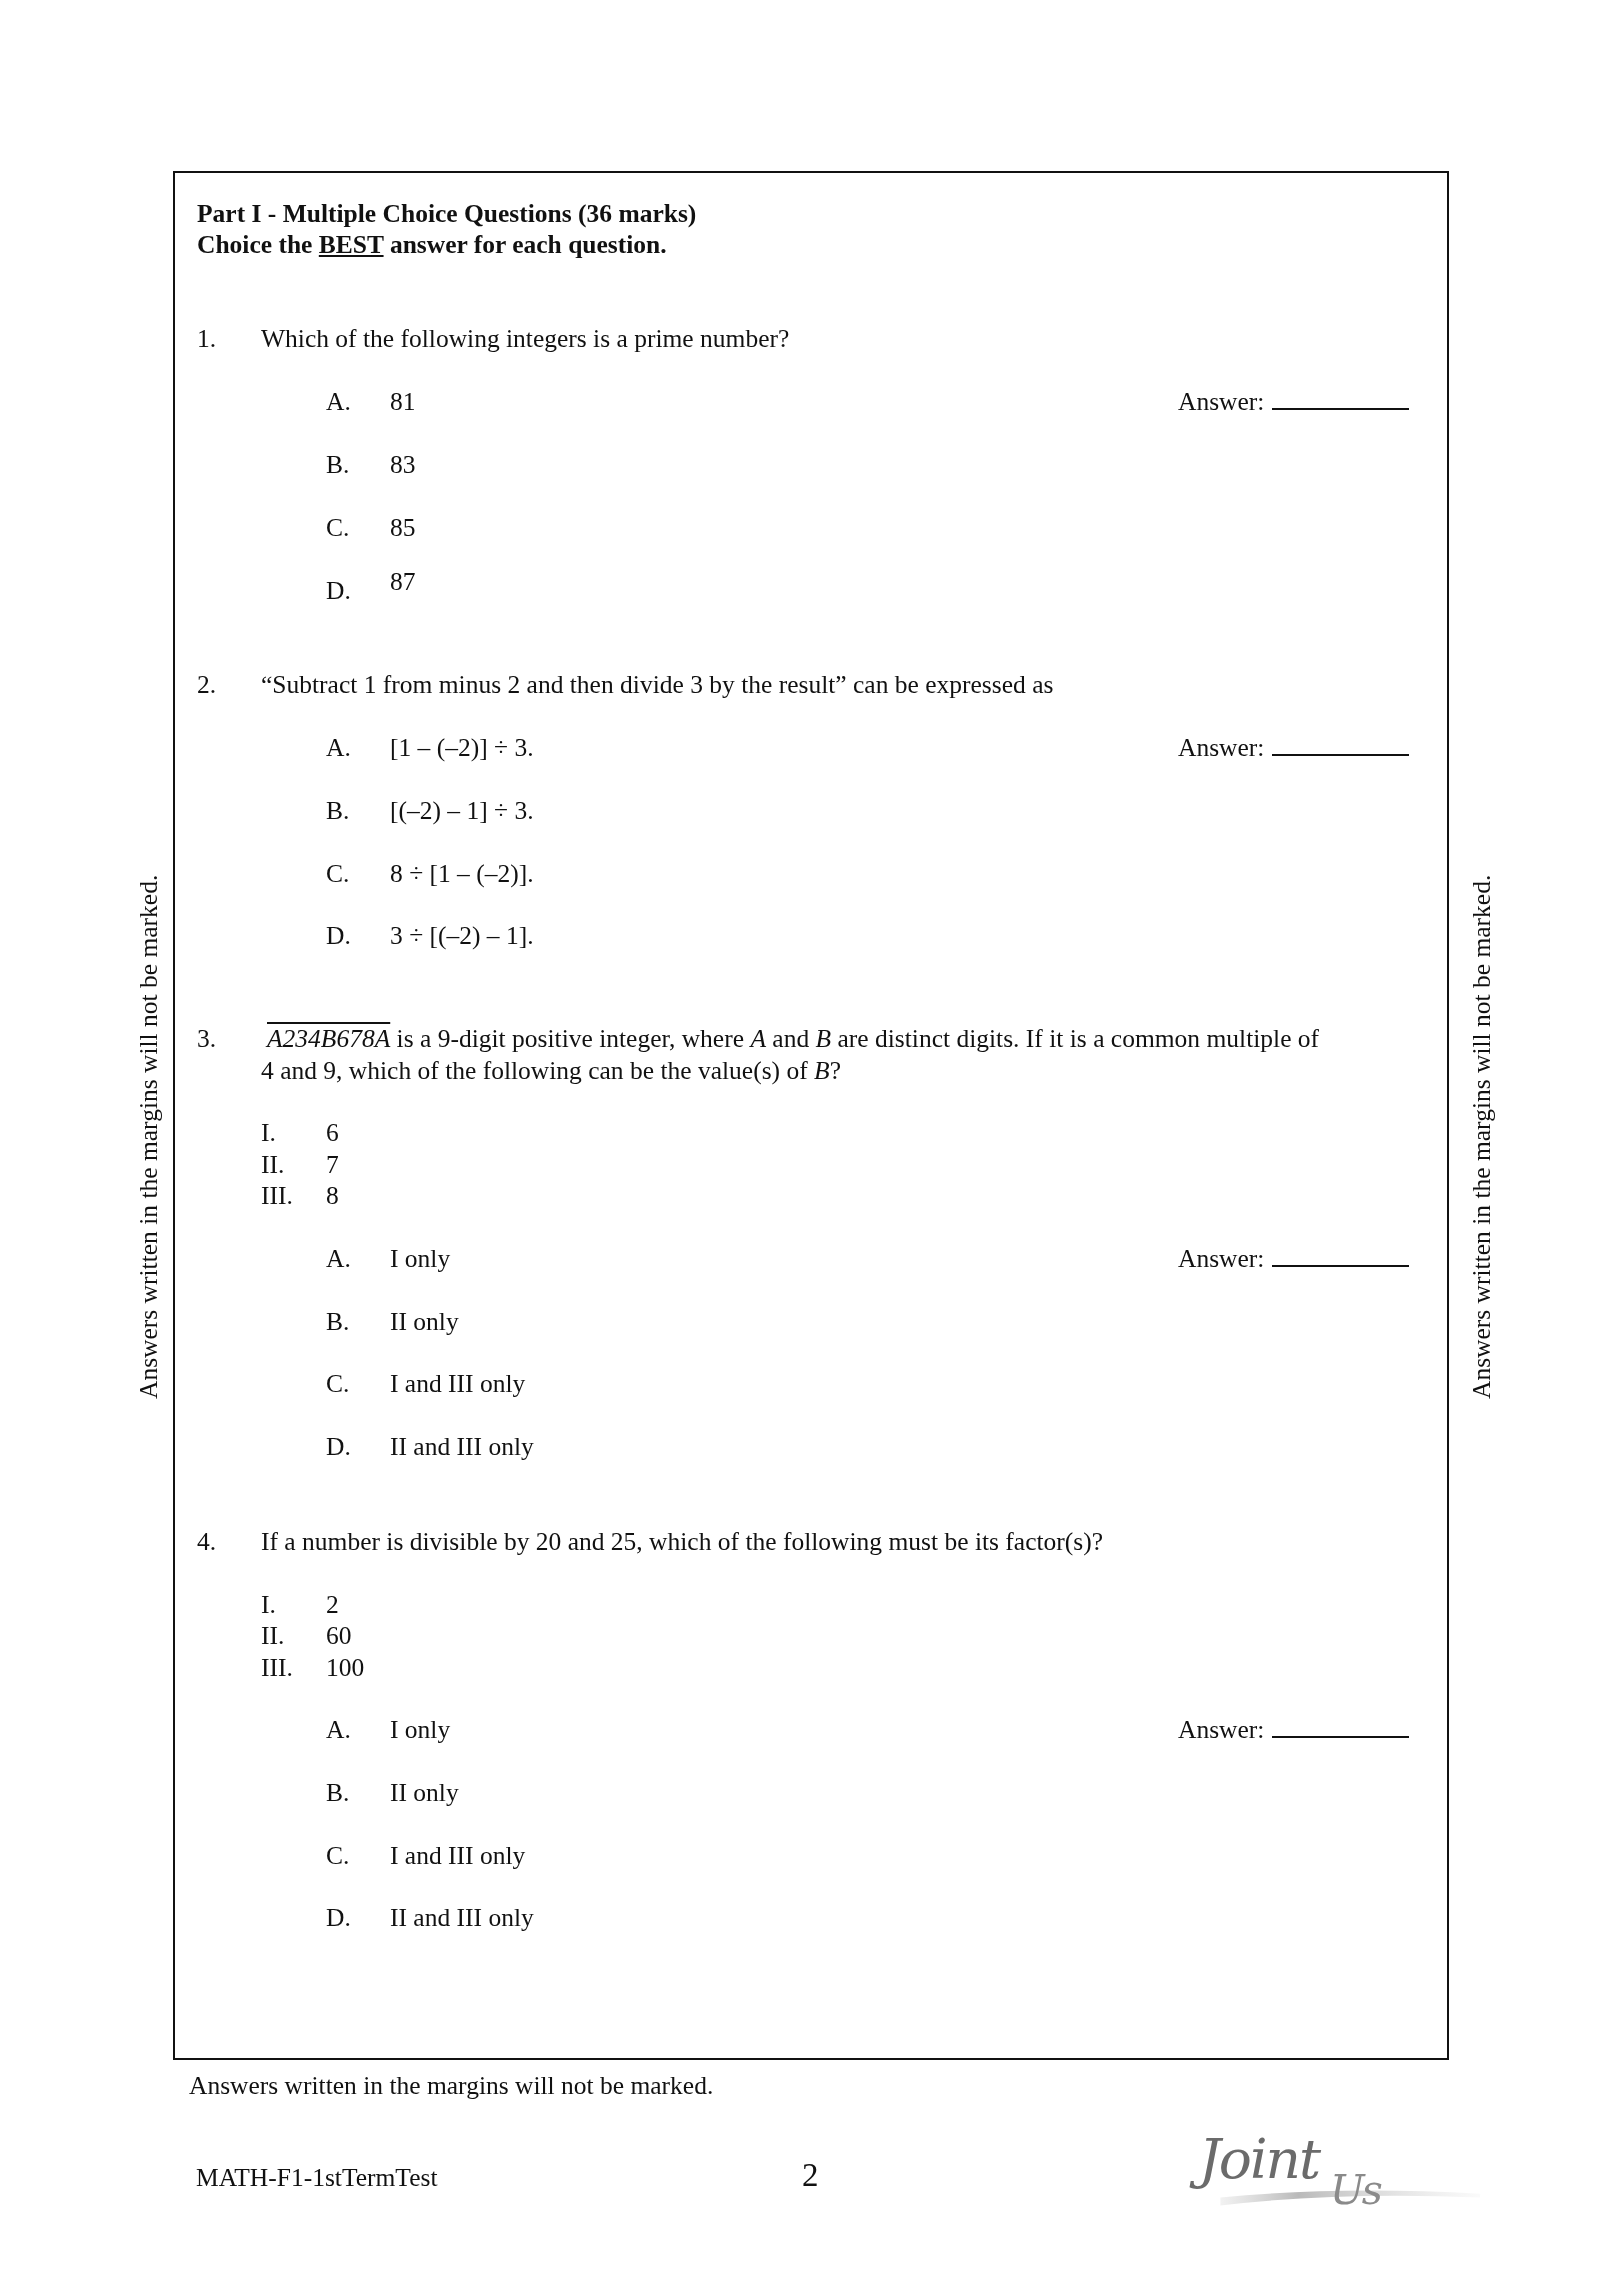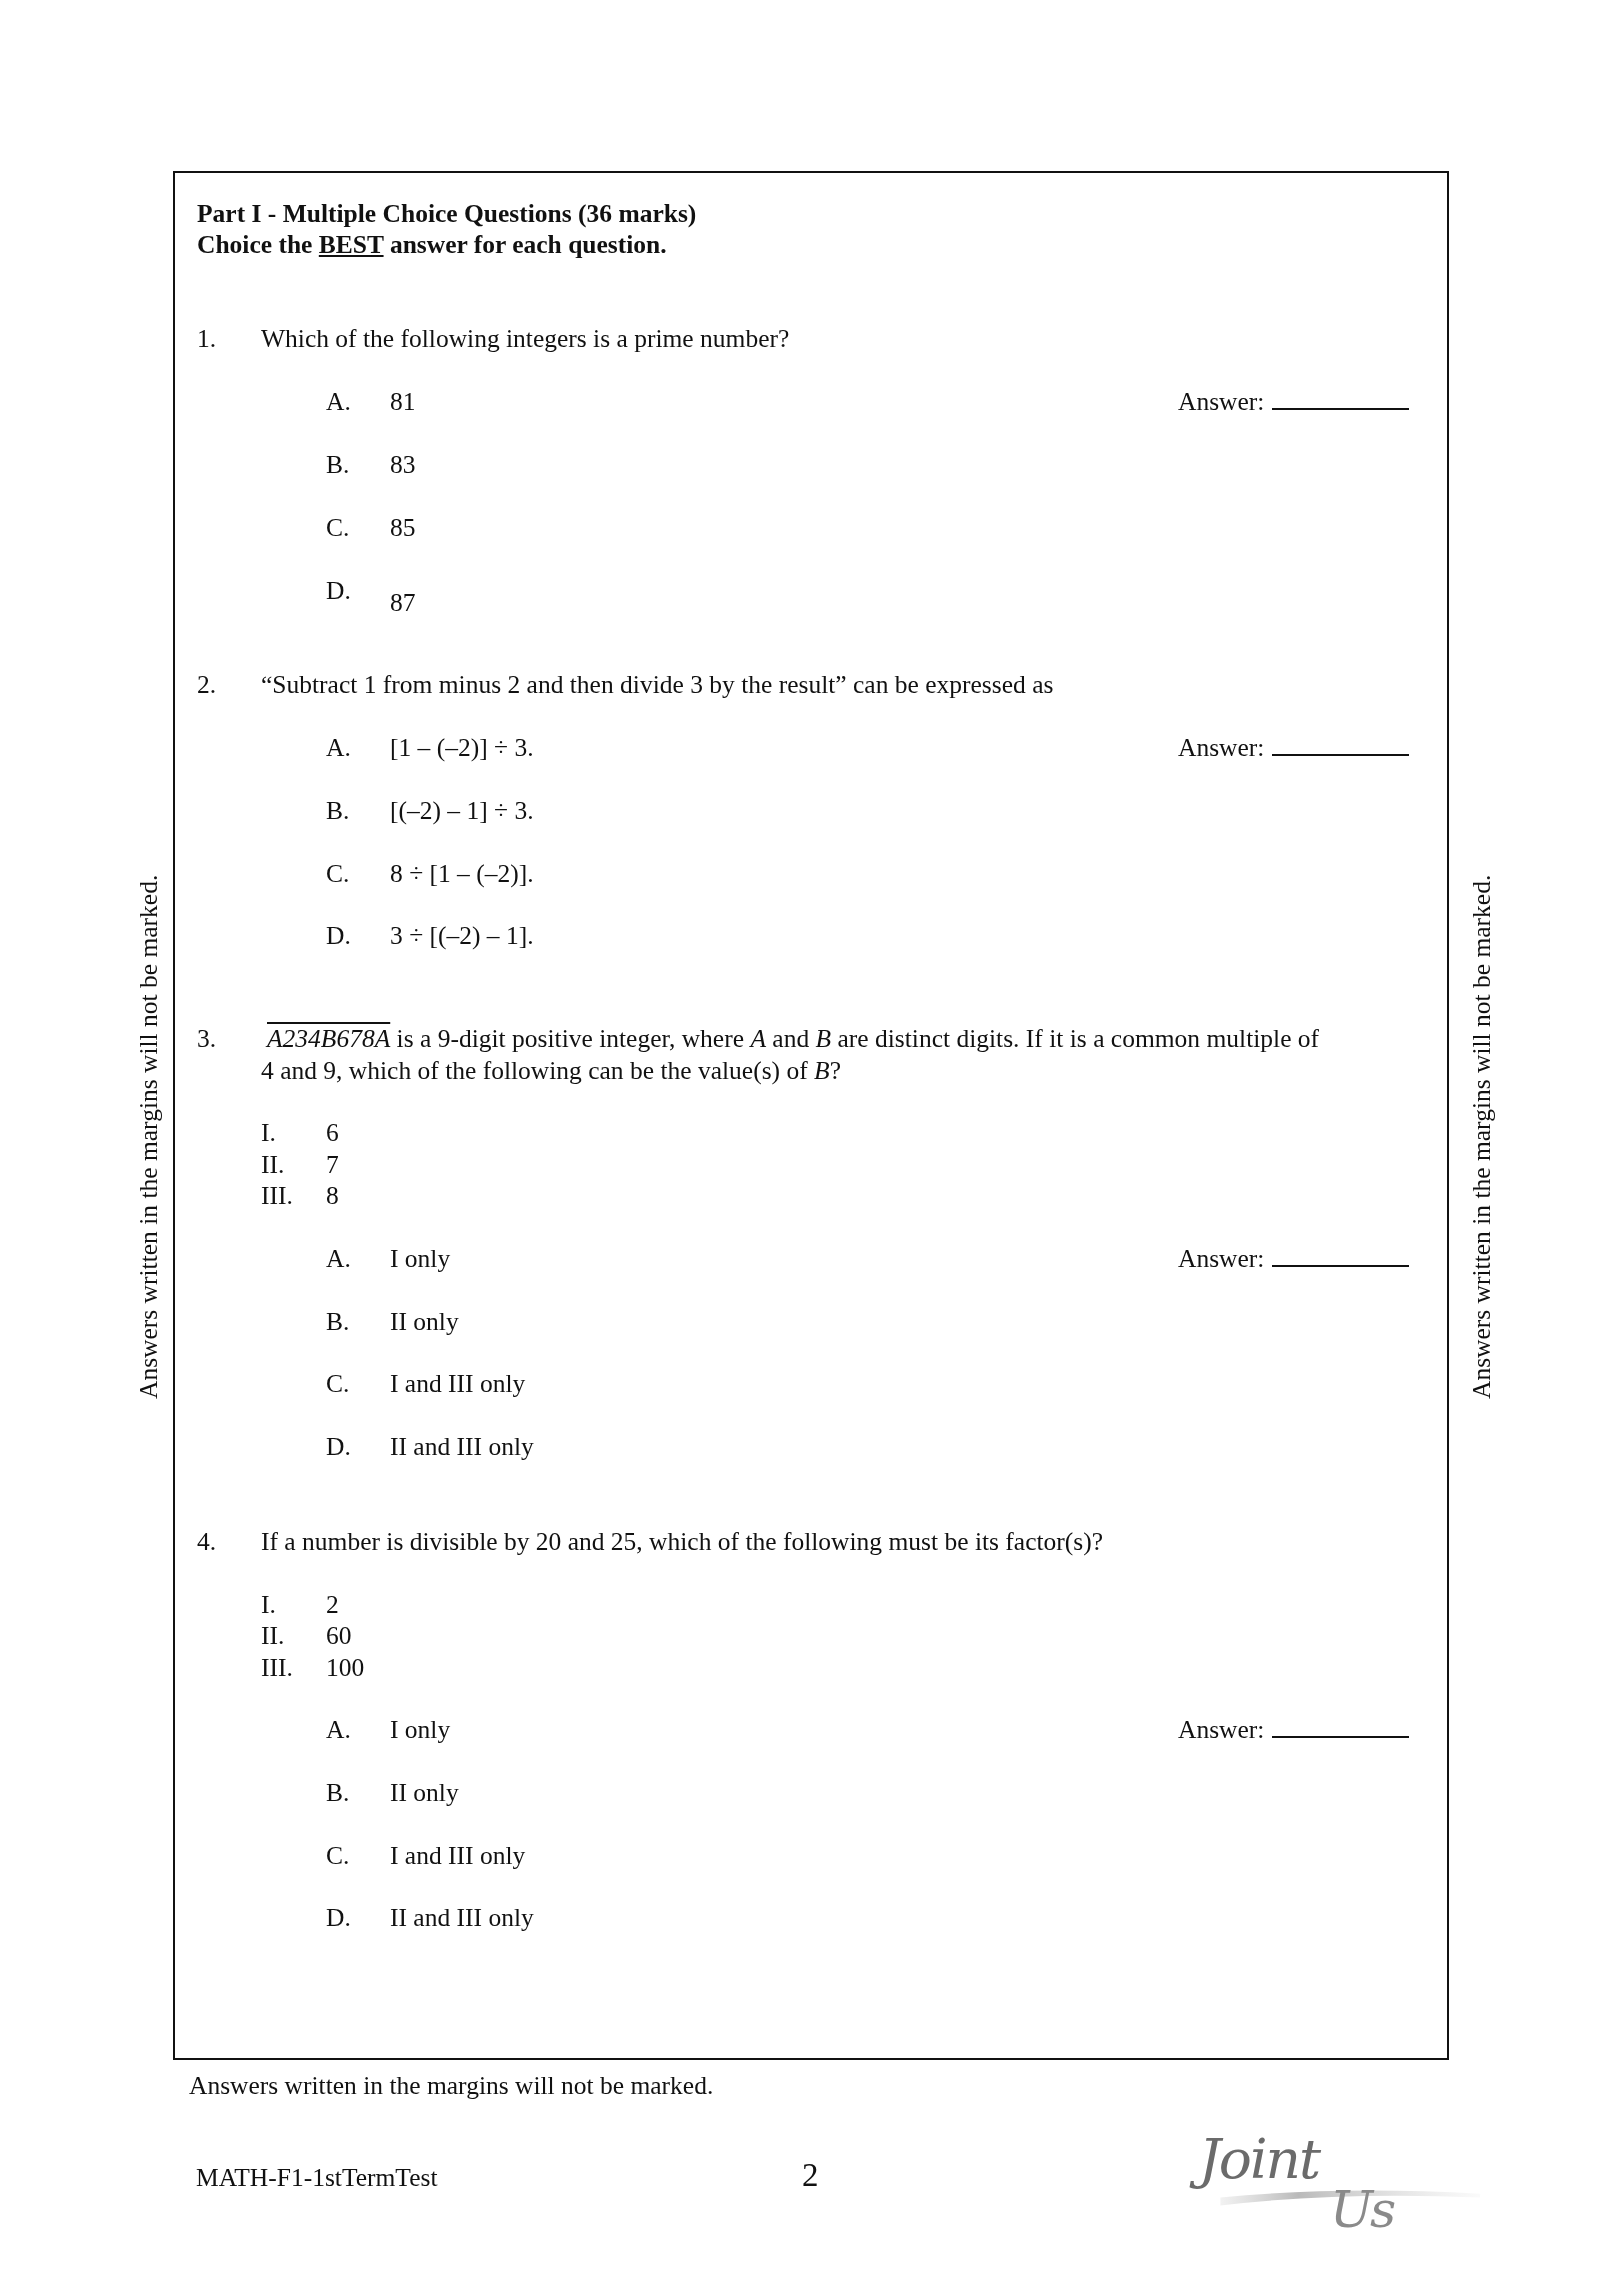--- a/index.html
+++ b/index.html
@@ -44,21 +44,21 @@
 
 <div class="abs" style="left:197px; top:323px;">1.</div>
 <div class="abs" style="left:261px; top:323px;">Which of the following integers is a prime number?</div>
 <div class="abs" style="left:326px; top:386px;">A.</div>
 <div class="abs" style="left:390px; top:386px;">81</div>
 <div class="abs" style="left:326px; top:449px;">B.</div>
 <div class="abs" style="left:390px; top:449px;">83</div>
 <div class="abs" style="left:326px; top:512px;">C.</div>
 <div class="abs" style="left:390px; top:512px;">85</div>
 <div class="abs" style="left:326px; top:575px;">D.</div>
-<div class="abs" style="left:390px; top:587px;">87</div>
+<div class="abs" style="left:390px; top:566px;">87</div>
 <div class="abs" style="left:1178px; top:386px;">
   <span>Answer:</span><span class="ans-blank"></span>
 </div>
 
 <div class="abs" style="left:197px; top:669px;">2.</div>
 <div class="abs" style="left:261px; top:669px;">“Subtract 1 from minus 2 and then divide 3 by the result” can be expressed as</div>
 <div class="abs" style="left:326px; top:732px;">A.</div>
 <div class="abs" style="left:390px; top:732px;">[1 – (–2)] ÷ 3.</div>
 <div class="abs" style="left:326px; top:795px;">B.</div>
 <div class="abs" style="left:390px; top:795px;">[(–2) – 1] ÷ 3.</div>
@@ -124,15 +124,15 @@
     <defs>
       <linearGradient id="swoosh" x1="0" x2="1" y1="0" y2="0">
         <stop offset="0" stop-color="#bdbdbd" stop-opacity="0.2"></stop>
         <stop offset="0.3" stop-color="#a8a8a8" stop-opacity="0.8"></stop>
         <stop offset="1" stop-color="#d0d0d0" stop-opacity="0.1"></stop>
       </linearGradient>
     </defs>
     <path d="M30 72 Q150 60 295 68 L295 72 Q150 66 30 80 Z" fill="url(#swoosh)"></path>
   </svg>
   <span style="position:absolute; left:7.8px; top:0px; font-family:'DejaVu Serif', serif; font-style:italic; font-size:55px; color:#6b6b6b; letter-spacing:-2px;">Joint</span>
-  <span style="position:absolute; left:139px; top:53px; font-family:'DejaVu Serif', serif; font-style:italic; font-size:51px; color:#8a8a8a; letter-spacing:-2.9px;">Us</span>
+  <span style="position:absolute; left:139px; top:39px; font-family:'DejaVu Serif', serif; font-style:italic; font-size:41px; color:#8a8a8a; letter-spacing:-2.9px;">Us</span>
 </div>
 
 
 </body></html>

